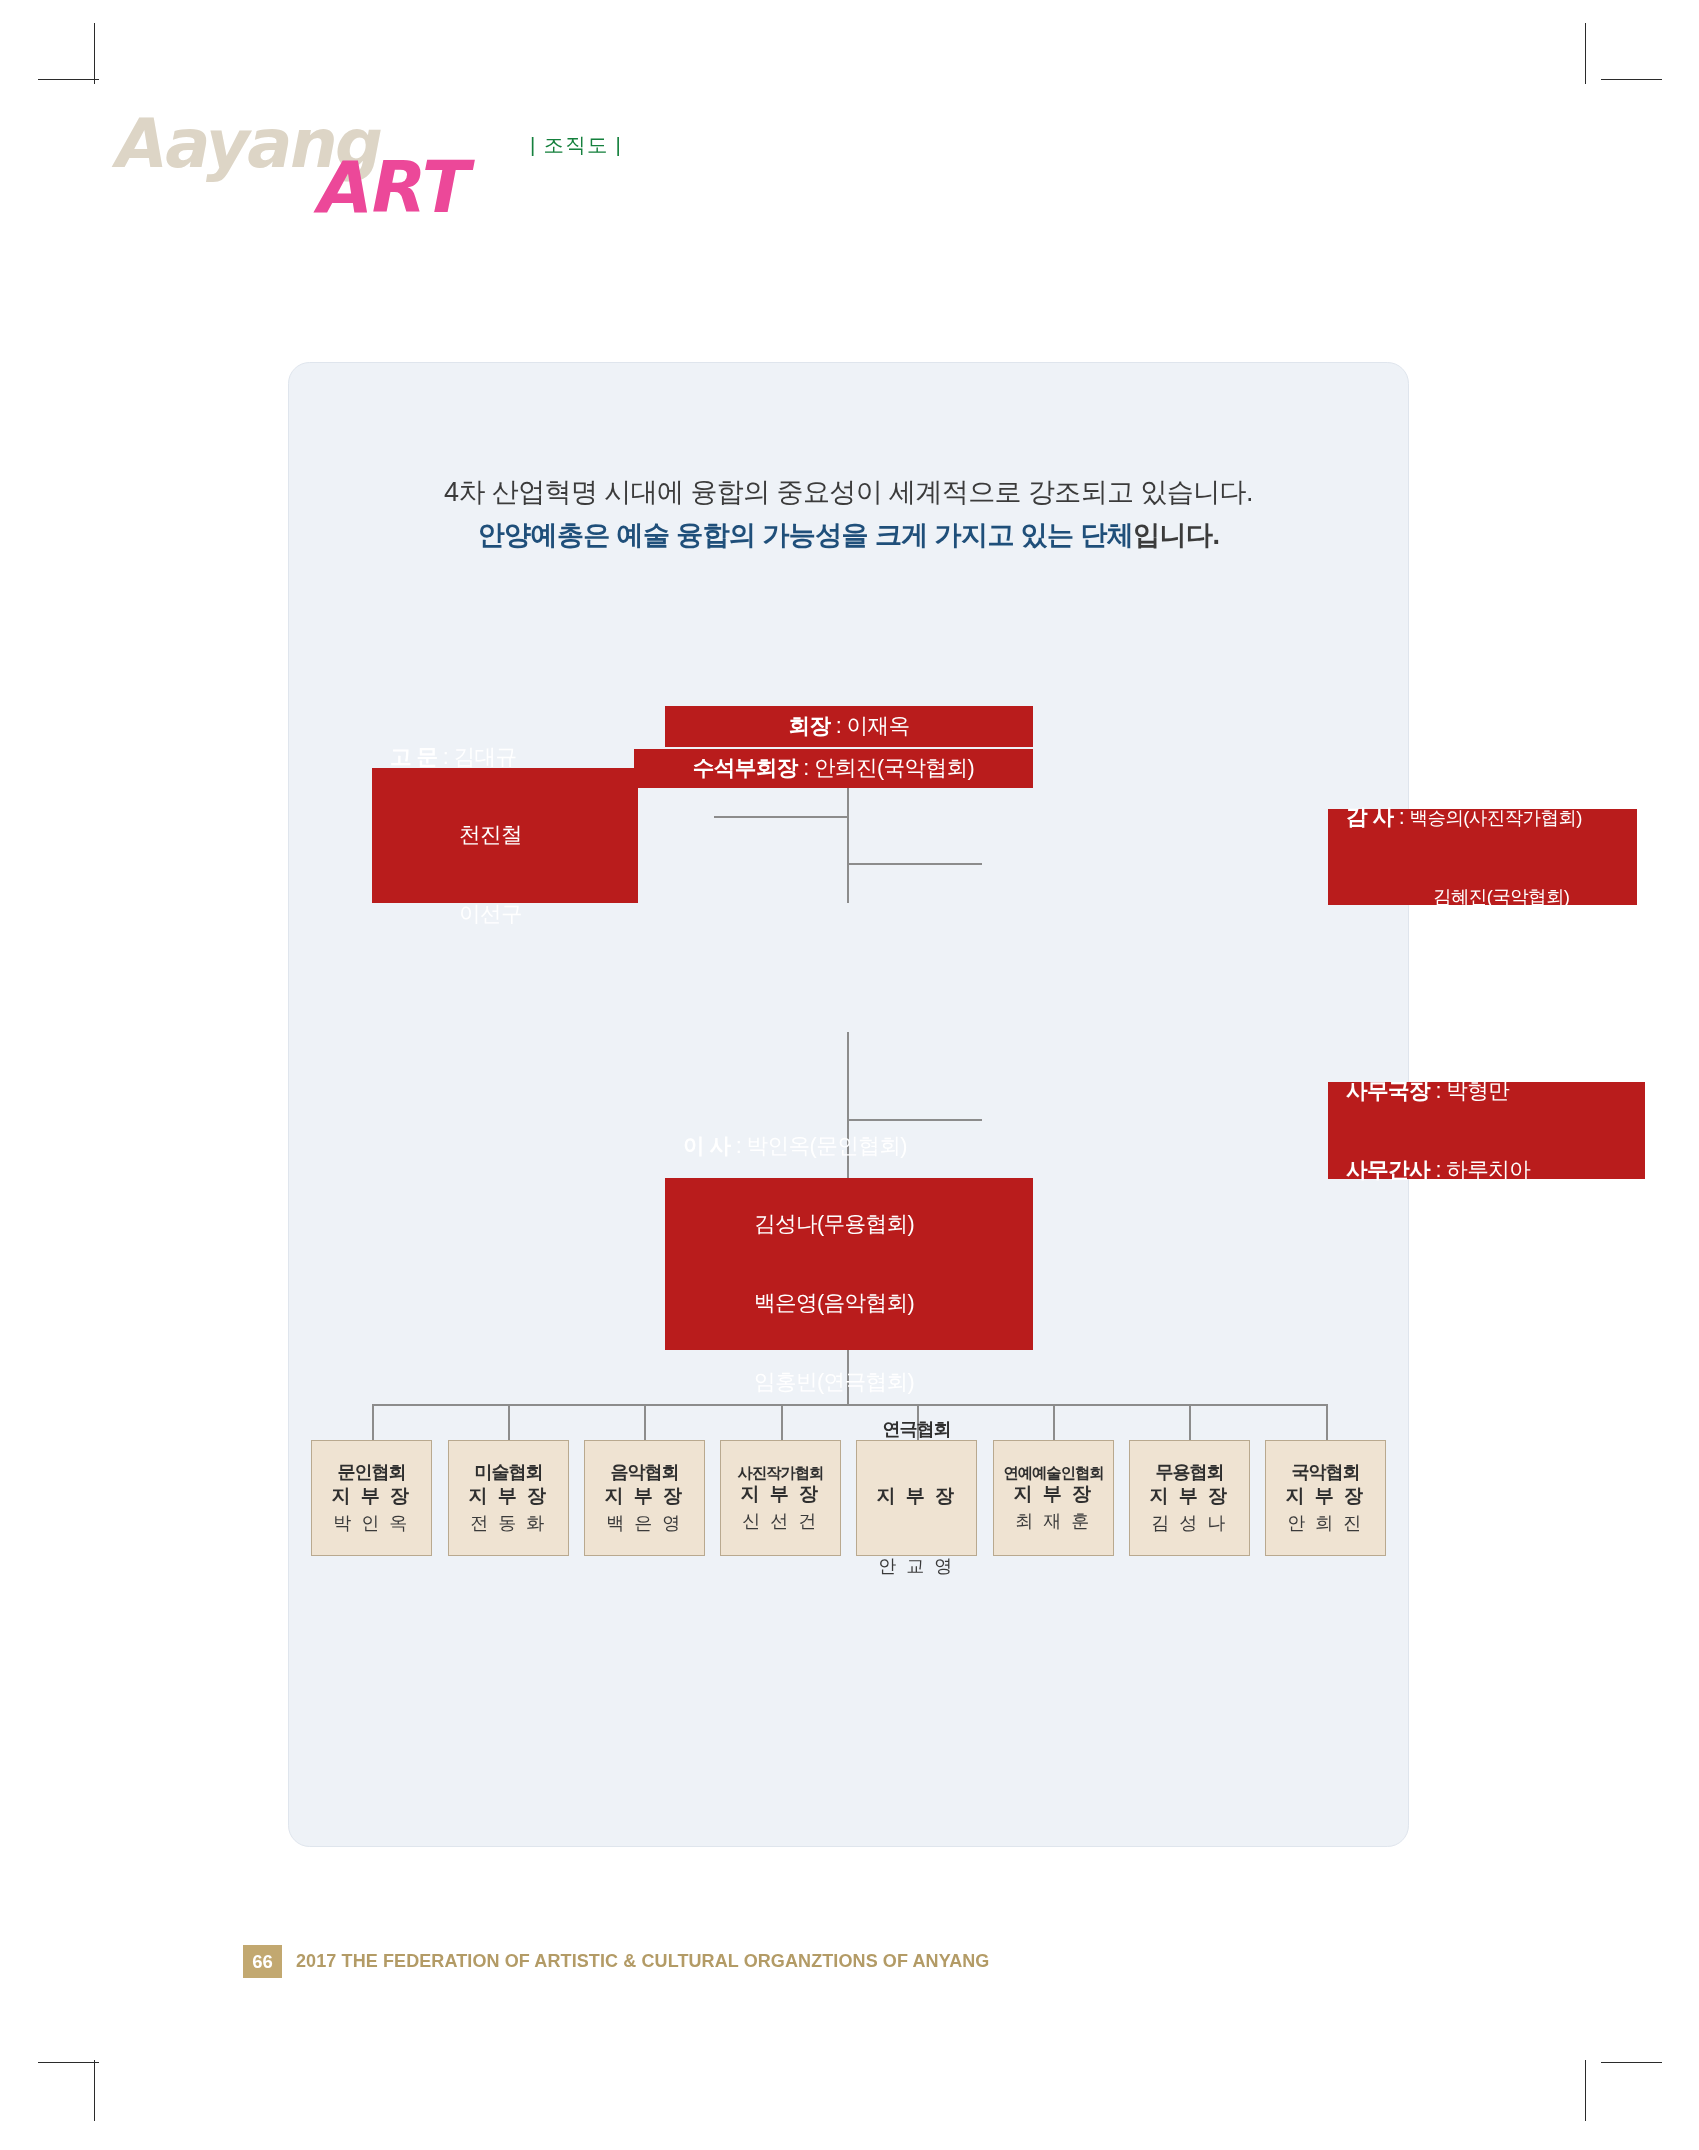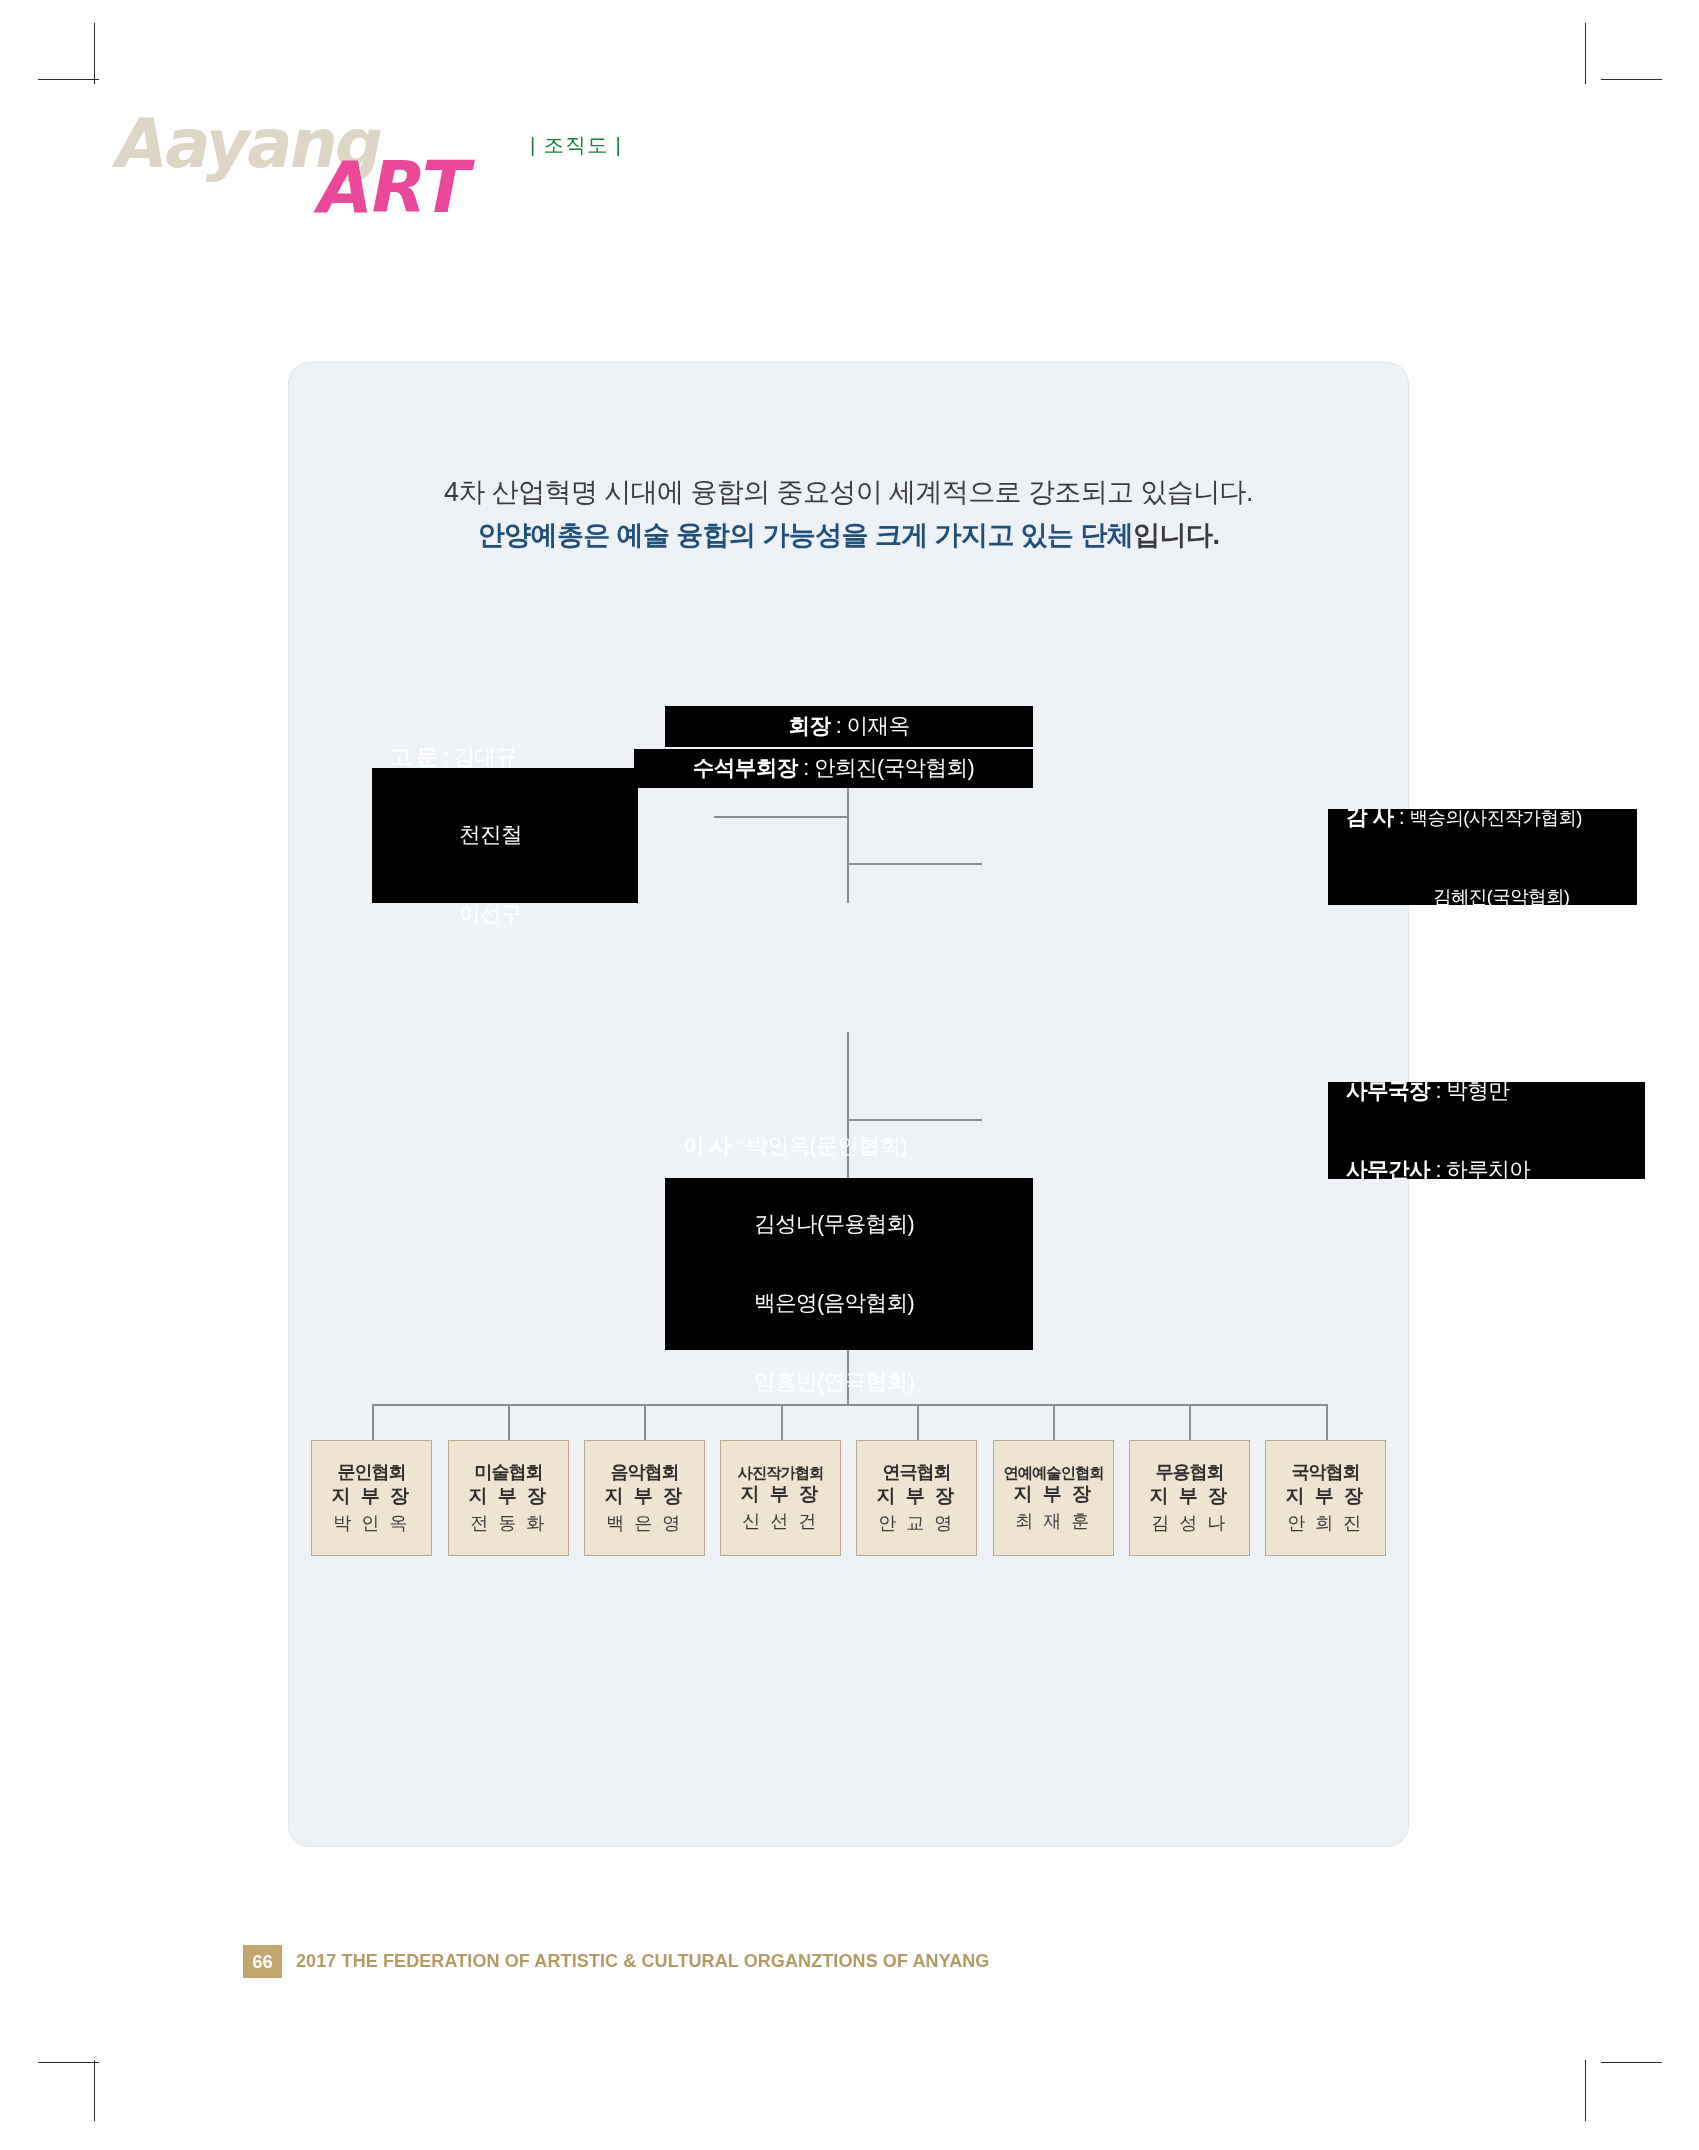--- a/index.html
+++ b/index.html
@@ -111,21 +111,21 @@
   }
   .line {
     position: absolute;
     background: #8c8c8c;
   }
   .line.v { width: 1.9px; }
   .line.h { height: 1.9px; }
 
   .box {
     position: absolute;
-    background: #000000;
+    background: #b91c1c;
     color: #ffffff;
     box-sizing: border-box;
     display: flex;
     flex-direction: column;
     justify-content: center;
     font-size: 21.6px;
     line-height: 1.42;
     letter-spacing: -0.6px;
   }
   .box .row { white-space: nowrap; }
@@ -322,21 +322,21 @@
       <div class="post">지 부 장</div>
       <div class="name">백 은 영</div>
     </div>
 
     <div class="leaf" style="left:431px; top:1077px; width:121px; height:116px;">
       <div class="org small">사진작가협회</div>
       <div class="post">지 부 장</div>
       <div class="name">신 선 건</div>
     </div>
 
-    <div class="leaf" style="left:567px; top:1077px; width:121px; height:116px;">
+    <div class="leaf" style="left:567px; top:1077px; width:121px; height:116px;gap:43px;">
       <div class="org">연극협회</div>
       <div class="post">지 부 장</div>
       <div class="name">안 교 영</div>
     </div>
 
     <div class="leaf" style="left:704px; top:1077px; width:121px; height:116px;">
       <div class="org small">연예예술인협회</div>
       <div class="post">지 부 장</div>
       <div class="name">최 재 훈</div>
     </div>

